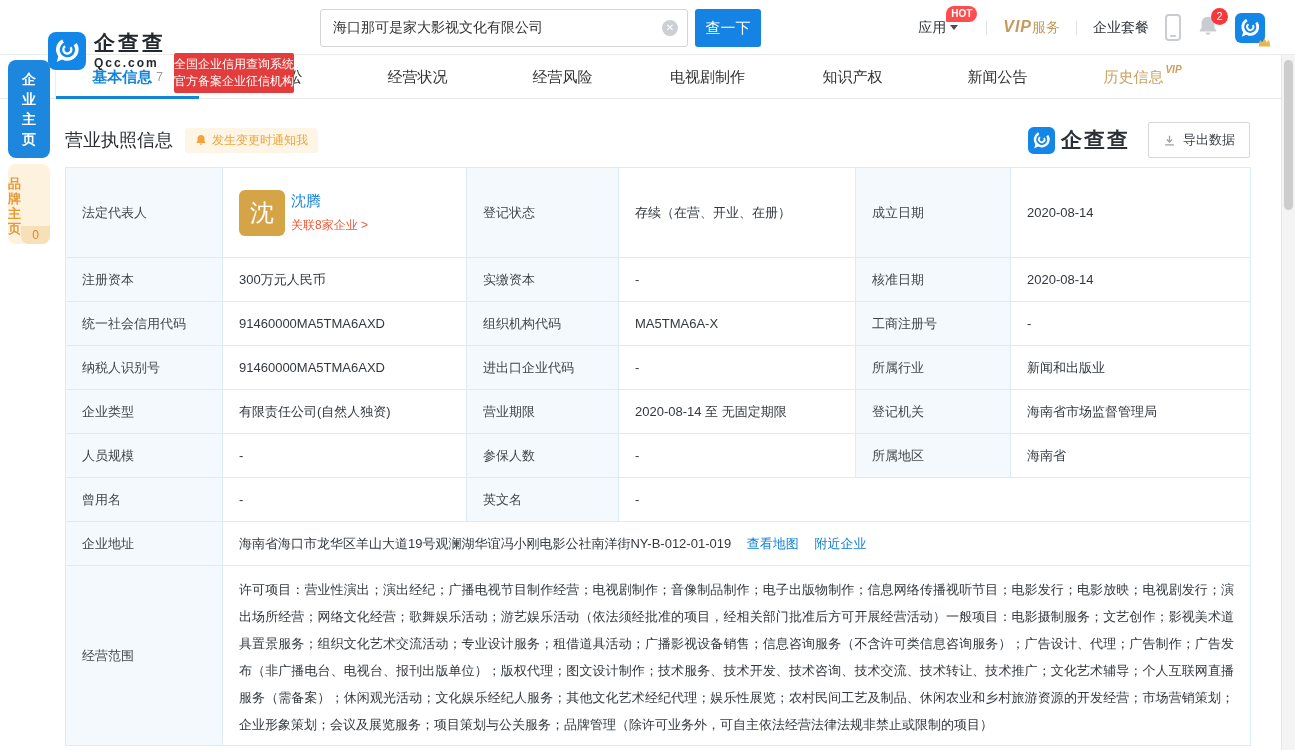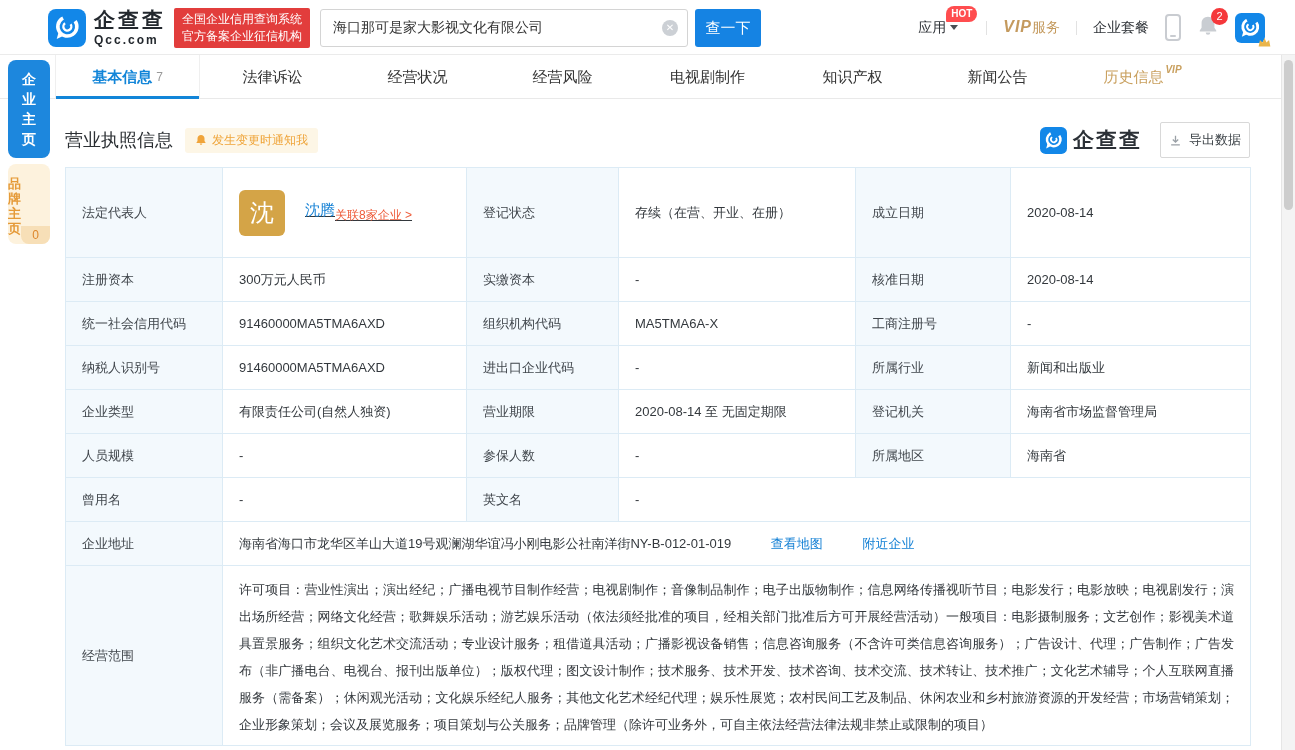--- a/index.html
+++ b/index.html
@@ -11,21 +11,21 @@
     overflow: hidden;
     color:#333;
   }
   
   .header { position:absolute; top:0; left:0; width:1295px; height:55px; background:#fff; border-bottom:1px solid #ebebeb; z-index:5;}
   .logo-group { position:absolute; left:48px; top:8px; display:flex; align-items:center; }
   .logo-mark { width:38px; height:38px; display:block; }
   .logo-text { margin-left:8px; display:flex; flex-direction:column; justify-content:center; }
   .logo-brand { font-size:21px; font-weight:bold; color:#23282e; letter-spacing:3px; line-height:22px;}
   .logo-domain { font-size:12px; font-weight:bold; color:#23282e; letter-spacing:2px; line-height:14px; margin-top:2px;}
-  .cert-badge { margin-left:8px; background:#e23d3c; color:#fff; font-size:12px; line-height:17px; padding:3px 8px; border-radius:2px; white-space:nowrap;}
+  .cert-badge { margin-left:8px; background:#e23d3c; color:#fff; font-size:12px; line-height:17px; padding:3px 0; border-radius:2px; white-space:nowrap;margin-top:45px;}
   .search-group { position:absolute; left:320px; top:9px; display:flex; align-items:center; }
   .search-wrap { position:relative; }
   .search-input { width:368px; height:38px; border:1px solid #d4d4d4; border-radius:3px; padding:0 34px 0 12px; font-size:14px; color:#333; outline:none; font-family:inherit;}
   .clear-icon { position:absolute; right:10px; top:11px; width:16px; height:16px; border-radius:50%; background:#ccd0d5; color:#fff; font-size:10px; line-height:16px; text-align:center; cursor:pointer;}
   .search-btn { margin-left:7px; width:66px; height:38px; background:#1583e3; color:#fff; font-size:15px; border:none; border-radius:3px; cursor:pointer; font-family:inherit;}
   .nav-group { position:absolute; right:30px; top:0; height:55px; display:flex; align-items:center; gap:16px; }
   .nav-item { font-size:14px; color:#2f3338; cursor:pointer; white-space:nowrap;}
   .apps-item { position:relative; padding-right:12px; }
   .hot-badge { position:absolute; top:-13px; left:28px; background:#ff4d4f; color:#fff; font-size:10px; font-weight:bold; line-height:12px; padding:2px 5px; border-radius:8px 8px 8px 1px;}
   .caret-down { display:inline-block; width:0; height:0; border-left:4px solid transparent; border-right:4px solid transparent; border-top:5px solid #4a4f55; vertical-align:middle; margin-left:4px;}
@@ -54,34 +54,34 @@
   .side-tab-brand .vtext { width:15px; font-size:13px; font-weight:bold; line-height:15px; word-break:break-all; text-align:center; margin-top:4px;}
   .brand-count { margin-top:auto; width:100%; height:18px; background:#f7dfb7; border-radius:0 0 8px 8px; color:#dd862c; font-size:12px; line-height:18px; text-align:center;}
   
   .section-head { position:absolute; top:120px; left:65px; width:1185px; height:40px; display:flex; align-items:center;}
   .section-title { font-size:18px; font-weight:normal; color:#2b2f33; }
   .notify-chip { margin-left:12px; display:flex; align-items:center; gap:5px; background:#fdf6e6; color:#efa439; font-size:12px; padding:4px 10px; border-radius:3px; cursor:pointer;}
   .head-right { margin-left:auto; display:flex; align-items:center; gap:18px;}
   .watermark { display:flex; align-items:center; }
   .watermark svg { width:27px; height:27px; }
   .watermark-text { font-size:21px; font-weight:bold; color:#2b3036; letter-spacing:2px; margin-left:6px;}
-  .export-btn { display:flex; align-items:center; gap:7px; border:1px solid #d8d8d8; border-radius:2px; padding:8px 8px; font-size:13px; color:#3c4247; background:#fff; cursor:pointer; font-family:inherit;}
+  .export-btn { display:flex; align-items:center; gap:7px; border:1px solid #d8d8d8; border-radius:2px; padding:8px 14px; font-size:13px; color:#3c4247; background:#fff; cursor:pointer; font-family:inherit;}
   
   .license-table { position:absolute; top:167px; left:65px; width:1185px; border-collapse:collapse; table-layout:fixed; }
   .license-table td { border:1px solid #dcebf5; font-size:13px; color:#33383d; padding:6px 16px; vertical-align:middle; }
   .license-table td.lbl { background:#f3f9fd; color:#40464c; }
   tr.row-std { height:44px; }
   tr.row-rep { height:90px; }
   tr.row-scope { height:180px; }
   .rep-cell { display:flex; align-items:center; }
   .rep-avatar { width:46px; height:46px; border-radius:6px; background:#d4a447; color:#fff; font-size:24px; display:flex; align-items:center; justify-content:center; flex:none;}
-  .rep-info { margin-left:20px; display:flex; flex-direction:row;text-decoration:underline; }
+  .rep-info { margin-left:6px; display:flex; flex-direction:column; }
   .rep-name { color:#1581d5; font-size:15px; text-decoration:none; cursor:pointer;}
   .rep-related { color:#ee5a38; font-size:12px; margin-top:6px; text-decoration:none; cursor:pointer;}
-  .addr-cell a { color:#1581d5; text-decoration:none; margin-left:36px; cursor:pointer; white-space:nowrap;text-align:center;}
+  .addr-cell a { color:#1581d5; text-decoration:none; margin-left:12px; cursor:pointer; white-space:nowrap;text-align:center;}
   .scope-val { line-height:27px; text-align:justify; vertical-align:top; padding-top:9px !important; color:#3b4045;}
   
   .scrollbar { position:absolute; right:0; top:55px; width:14px; height:695px; background:#f4f4f4; border-left:1px solid #e6e6e6; z-index:10;}
   .scroll-thumb { position:absolute; top:5px; left:2px; width:9px; height:150px; background:#cdcdcd; border-radius:5px; cursor:pointer;}
 </style>
 </head>
 <body>
 
 <svg width="0" height="0" style="position:absolute">
   <defs>

